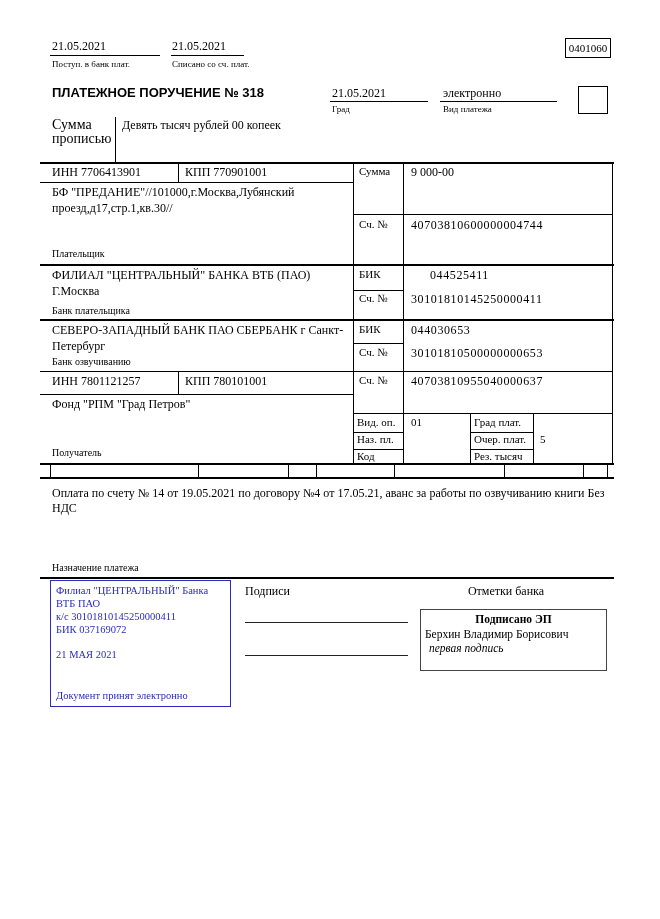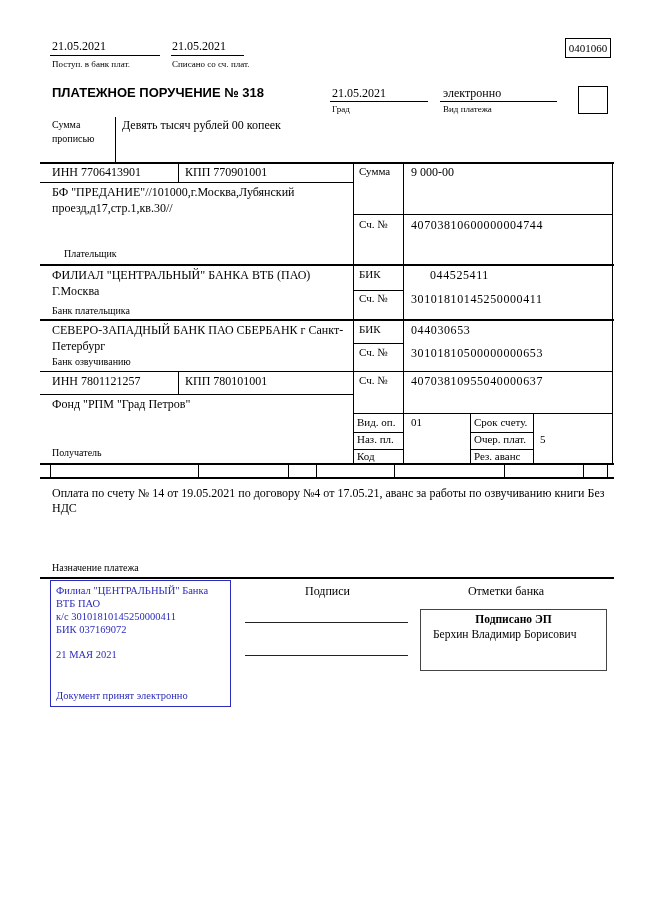--- a/index.html
+++ b/index.html
@@ -26,21 +26,21 @@
   .doc-title{left:52px;top:85px;font-family:"Liberation Sans",sans-serif;font-weight:bold;font-size:13px}
   .date-value{left:332px;top:86px}
   .u-date{left:330px;top:101px;width:98px}
   .date-label{left:332px;top:104px}
   .kind-value{left:443px;top:86px}
   .u-kind{left:440px;top:101px;width:117px}
   .kind-label{left:443px;top:104px}
   .kind-checkbox{left:578px;top:86px;width:30px;height:28px;border:1px solid #000}
 
   
-  .aw-label{left:52px;top:118px;width:62px;font-size:10px;line-height:14px}
+  .aw-label{left:52px;top:118px;width:62px;font-size:14px;line-height:14px}
   .aw-divider{left:115px;top:117px;height:46px}
   .aw-value{left:122px;top:118px}
 
   
   .lT1{left:40px;top:162px;width:574px}
   .lT2{left:40px;top:264px;width:574px}
   .lT3{left:40px;top:319px;width:574px}
   .lT4{left:40px;top:463px;width:574px}
   .lT5{left:40px;top:477px;width:574px}
   .lT6{left:40px;top:577px;width:574px}
@@ -64,21 +64,21 @@
   .lV8{left:612px;top:162px;height:301px}
 
   
   .payer-inn{left:52px;top:165px}
   .payer-kpp{left:185px;top:165px}
   .sum-label{left:359px;top:165px}
   .sum-value{left:411px;top:165px}
   .payer-name{left:52px;top:185px;width:296px;line-height:15.5px}
   .payer-acc-label{left:359px;top:218px}
   .payer-account{left:411px;top:218px}
-  .payer-section-label{left:64px;top:248px}
+  .payer-section-label{left:52px;top:248px}
   .payer-bank-name{left:52px;top:268px;width:300px;line-height:15.5px}
   .payer-bank-section-label{left:52px;top:305px}
   .pb-bik-label{left:359px;top:268px}
   .pb-bik{left:430px;top:268px}
   .pb-acc-label{left:359px;top:292px}
   .pb-account{left:411px;top:292px}
   .payee-bank-name{left:52px;top:323px;width:300px;line-height:15.5px}
   .payee-bank-section-label{left:52px;top:356px}
   .rb-bik-label{left:359px;top:323px}
   .rb-bik{left:411px;top:323px}
@@ -101,28 +101,28 @@
 
   
   .tax-row{left:50px;top:465px;width:558px;height:13px;border-left:1px solid #000;border-right:1px solid #000}
   .tax-row .vl{top:0;height:13px}
   .tx1{left:147px}.tx2{left:237px}.tx3{left:265px}.tx4{left:343px}.tx5{left:453px}.tx6{left:532px}
 
   .purpose-text{left:52px;top:486px;width:566px;line-height:14.5px}
   .purpose-section-label{left:52px;top:562px}
 
   
-  .signatures-label{left:245px;top:584px;width:165px;text-align:center}
+  .signatures-label{left:245px;top:584px;width:165px;}
   .bank-marks-label{left:400px;top:584px;width:212px;text-align:center}
   .stamp{left:50px;top:580px;width:181px;height:127px;border:1px solid #2b2bbd;color:#2b2bbd;font-size:10.5px;line-height:13px;padding:3px 5px}
   .stamp-date{margin-top:12px}
   .stamp-accepted{position:absolute;left:5px;bottom:4px}
   .sig-line1{left:245px;top:622px;width:163px;background:#222}
   .sig-line2{left:245px;top:655px;width:163px;background:#222}
-  .signed-box{left:420px;top:609px;width:187px;height:62px;border:1px solid #444;font-size:11.5px;line-height:14.5px;padding:2px 12px}
+  .signed-box{left:420px;top:609px;width:187px;height:62px;border:1px solid #444;font-size:11.5px;line-height:14.5px;padding:2px 4px}
   .sb-title{text-align:center;font-weight:bold}
   .sb-type{font-style:italic;padding-left:4px}
   .sb-verified{font-weight:bold;padding-left:78px}
 </style>
 </head>
 <body>
 
 <div class="a t12 received-date">21.05.2021</div>
 <div class="hl u-received"></div>
 <div class="a t9 received-label">Поступ. в банк плат.</div>
@@ -194,26 +194,26 @@
 
 <div class="a t12 payee-inn">ИНН 7801121257</div>
 <div class="a t12 payee-kpp">КПП 780101001</div>
 <div class="a t11 payee-acc-label">Сч. №</div>
 <div class="a t12 num payee-account">40703810955040000637</div>
 <div class="a t12 payee-name">Фонд "РПМ "Град Петров"</div>
 <div class="a t10 payee-section-label">Получатель</div>
 
 <div class="a t11 op-kind-label">Вид. оп.</div>
 <div class="a t11 op-kind">01</div>
-<div class="a t11 due-label">Срок счету.</div>
+<div class="a t11 due-label">Град плат.</div>
 <div class="a t11 purpose-kind-label">Наз. пл.</div>
 <div class="a t11 priority-label">Очер. плат.</div>
 <div class="a t11 priority">5</div>
 <div class="a t11 code-label">Код</div>
-<div class="a t11 reserve-label">Рез. аванс</div>
+<div class="a t11 reserve-label">Рез. тысяч</div>
 
 <div class="a tax-row">
   <div class="vl tx1"></div>
   <div class="vl tx2"></div>
   <div class="vl tx3"></div>
   <div class="vl tx4"></div>
   <div class="vl tx5"></div>
   <div class="vl tx6"></div>
 </div>
 
@@ -230,13 +230,14 @@
   <div class="stamp-date">21 МАЯ 2021</div>
   <div class="stamp-accepted">Документ принят электронно</div>
 </div>
 
 <div class="hl sig-line1"></div>
 <div class="hl sig-line2"></div>
 
 <div class="a signed-box">
   <div class="sb-title">Подписано ЭП</div>
   <div class="sb-name">Берхин Владимир Борисович</div>
+  <div class="sb-type">первая подпись</div>
 </div>
 
 </body></html>

